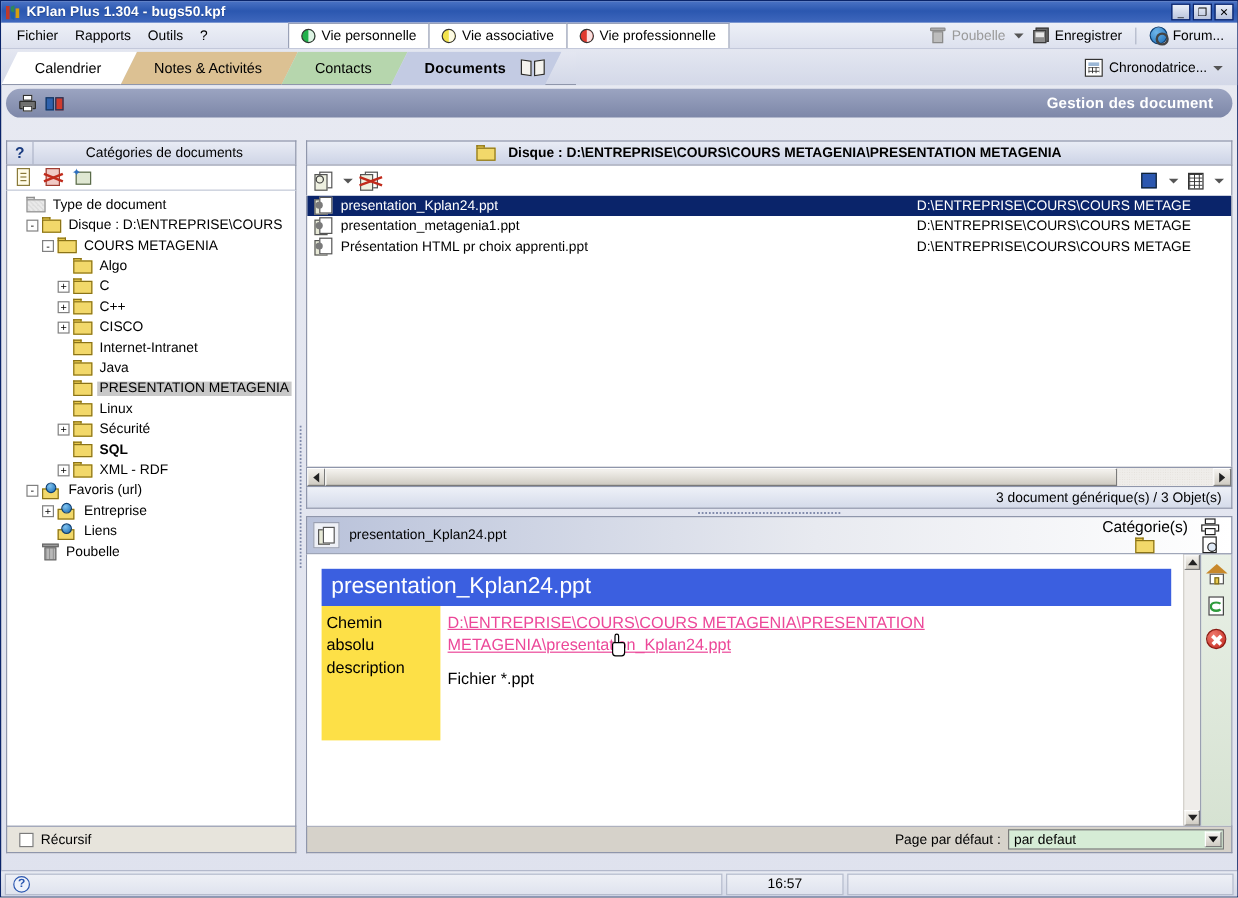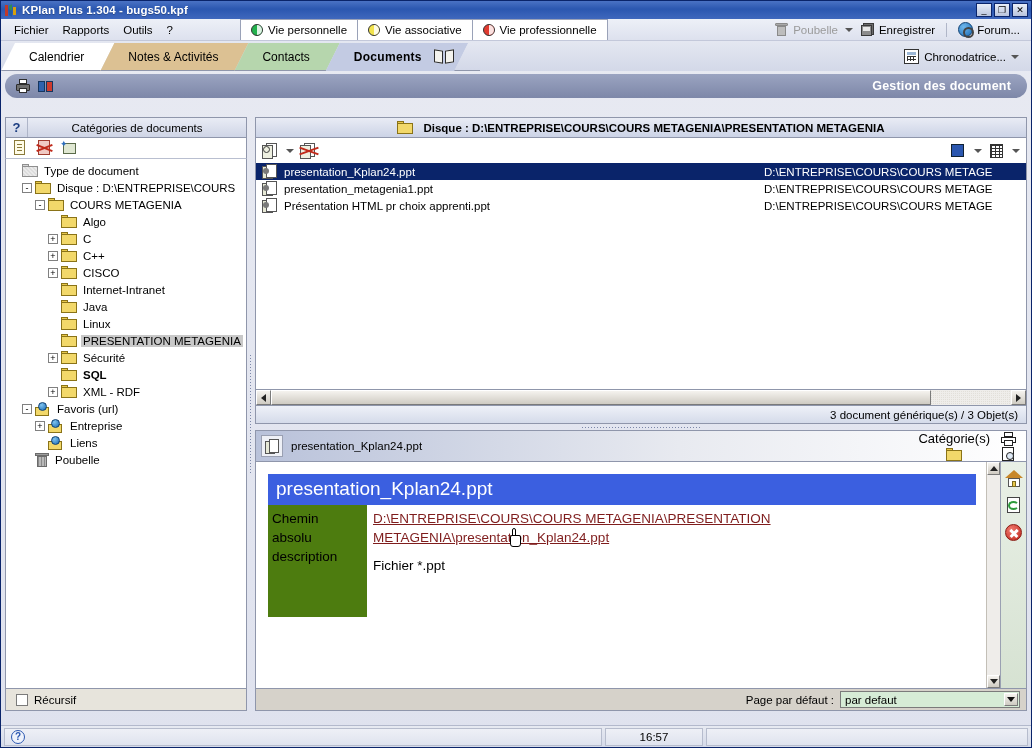--- a/index.html
+++ b/index.html
@@ -365,27 +365,27 @@
     border-left:1px solid #8f96ab; border-right:1px solid #8f96ab; border-bottom:1px solid #8f96ab;
     background:#fff;
   }
   .prevdoc { flex:1; background:#fff; overflow:hidden; position:relative; padding: 12px 10px 0 12px; }
   .doctitle {
     background:#3b5fe0; color:#fff; font-size:19px;
     padding: 4px 8px 5px 8px; white-space:nowrap;
   }
   .docfields { display:flex; }
   .fieldcol {
-    width: 99px; background:#4d7c0f; flex:0 0 auto;
+    width: 99px; background:#fde047; flex:0 0 auto;
     padding: 4px 6px 0 4px; min-height: 112px;
   }
   .fieldcol div { font-size: 13.5px; line-height: 19px; color:#000; }
   .valcol { flex:1; padding: 4px 0 0 6px; }
   .valcol .link {
-    color:#7f1d1d; text-decoration: underline; font-size:13.5px; line-height:19px;
+    color:#ec4899; text-decoration: underline; font-size:13.5px; line-height:19px;
     display:block; max-width: 580px;
   }
   .valcol .desc { font-size:13.5px; line-height:19px; margin-top: 9px; }
   .cursor-hand {
     position:absolute; left: 252px; top: 66px; width: 16px; height: 20px; pointer-events:none;
   }
   .cursor-hand .palm { position:absolute; left:2px; top:7px; width:11px; height:12px; background:#fff; border:1.5px solid #000; border-radius: 2px 2px 3px 3px; }
   .cursor-hand .f1 { position:absolute; left:4px; top:0; width:4px; height:9px; background:#fff; border:1.5px solid #000; border-radius:2px; }
 
   .prevscroll { width: 14px; background:#e9e6e1; border-left:1px solid #c3bfb7; display:flex; flex-direction:column; }
@@ -643,35 +643,35 @@
             <span class="tlabel">Internet-Intranet</span>
           </div>
           <div class="tnode" style="padding-left: 39px;">
             <span class="expspace"></span>
             <span class="folder">
               <span class="tab"></span>
               <span class="bod"></span>
             </span>
             <span class="tlabel">Java</span>
           </div>
+          <div class="tnode sel" style="padding-left: 39px;">
+            <span class="expspace"></span>
+            <span class="folder">
+              <span class="tab"></span>
+              <span class="bod"></span>
+            </span>
+            <span class="tlabel">PRESENTATION METAGENIA</span>
+          </div>
           <div class="tnode" style="padding-left: 39px;">
             <span class="expspace"></span>
             <span class="folder">
               <span class="tab"></span>
               <span class="bod"></span>
             </span>
             <span class="tlabel">Linux</span>
-          </div>
-          <div class="tnode sel" style="padding-left: 39px;">
-            <span class="expspace"></span>
-            <span class="folder">
-              <span class="tab"></span>
-              <span class="bod"></span>
-            </span>
-            <span class="tlabel">PRESENTATION METAGENIA</span>
           </div>
           <div class="tnode" style="padding-left: 39px;">
             <span class="exp">+</span>
             <span class="folder">
               <span class="tab"></span>
               <span class="bod"></span>
             </span>
             <span class="tlabel">Sécurité</span>
           </div>
           <div class="tnode" style="padding-left: 39px; font-weight: bold;">

